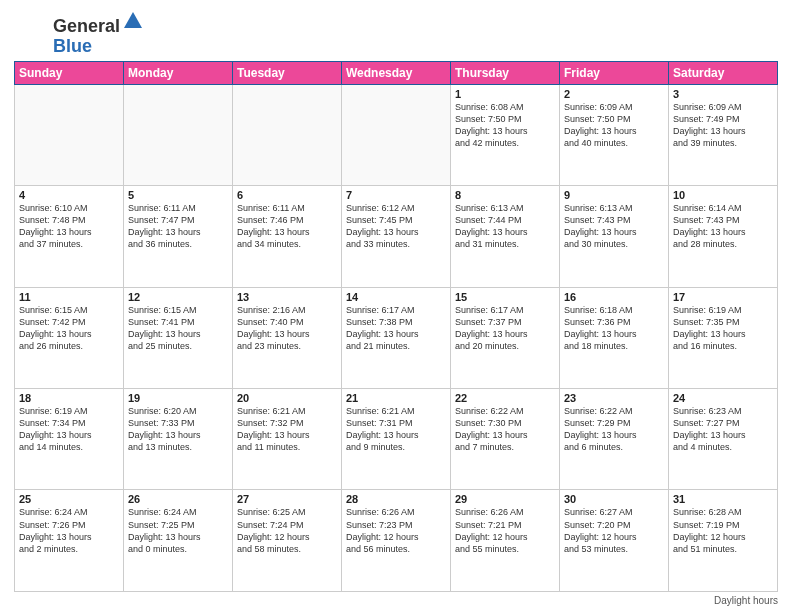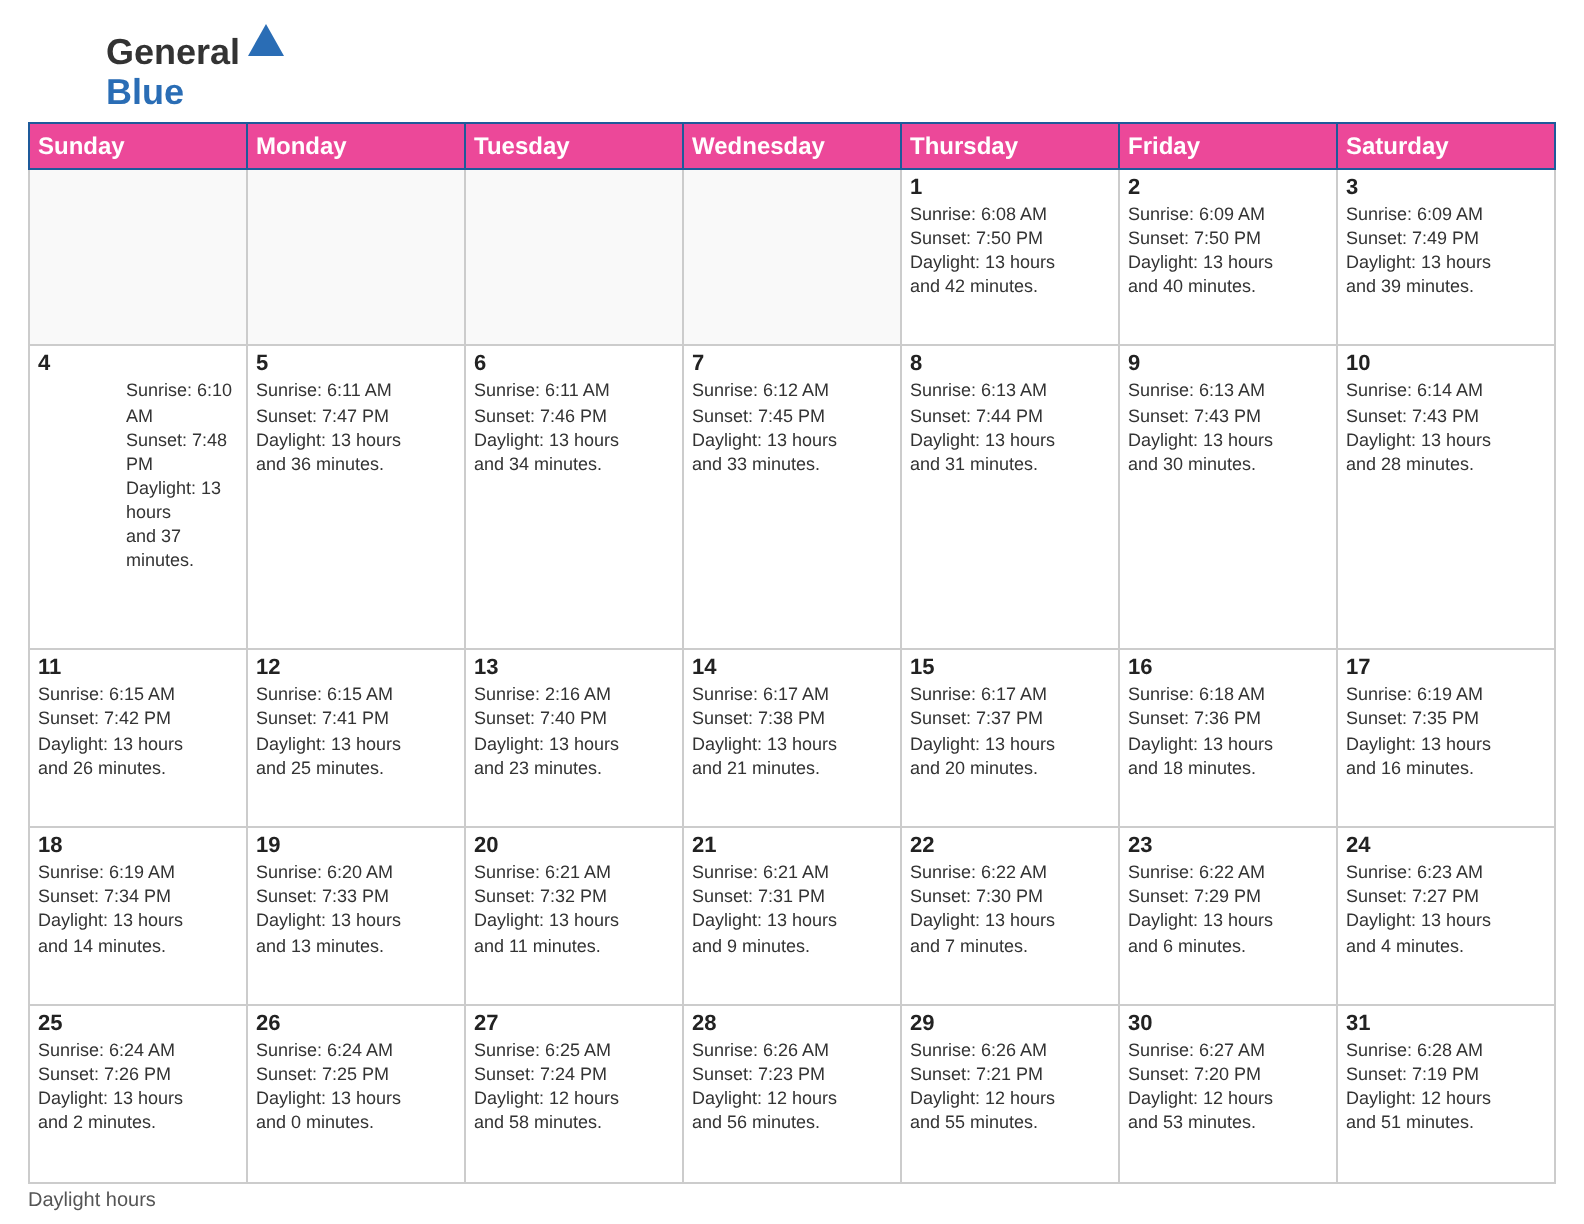--- a/index.html
+++ b/index.html
@@ -88,21 +88,22 @@
     }
     .day-info {
       font-size: 9px;
       color: #333;
       line-height: 1.35;
     }
     .footer-note {
       font-size: 10px;
       color: #555;
       margin-top: 3px;
-      text-align: left;
+      text-align: right;
+      margin-left: 41px;
     }
   </style>
 </head>
 <body>
 
 <div class="page">
   <div class="header-row">
     <div class="logo-area">
       <div>
         <div class="logo-text">
@@ -153,21 +154,21 @@
             <span class="day-num">3</span>
             <div class="day-info" style="white-space: pre-line;">Sunrise: 6:09 AM
 Sunset: 7:49 PM
 Daylight: 13 hours
 and 39 minutes.</div>
           </td>
         </tr>
         <tr>
           <td>
             <span class="day-num">4</span>
-            <div class="day-info" style="white-space: pre-line; margin-left: 44px;">Sunrise: 6:10 AM
+            <div class="day-info" style="white-space: pre-line;">Sunrise: 6:10 AM
 Sunset: 7:48 PM
 Daylight: 13 hours
 and 37 minutes.</div>
           </td>
           <td>
             <span class="day-num">5</span>
             <div class="day-info" style="white-space: pre-line;">Sunrise: 6:11 AM
 Sunset: 7:47 PM
 Daylight: 13 hours
 and 36 minutes.</div>

